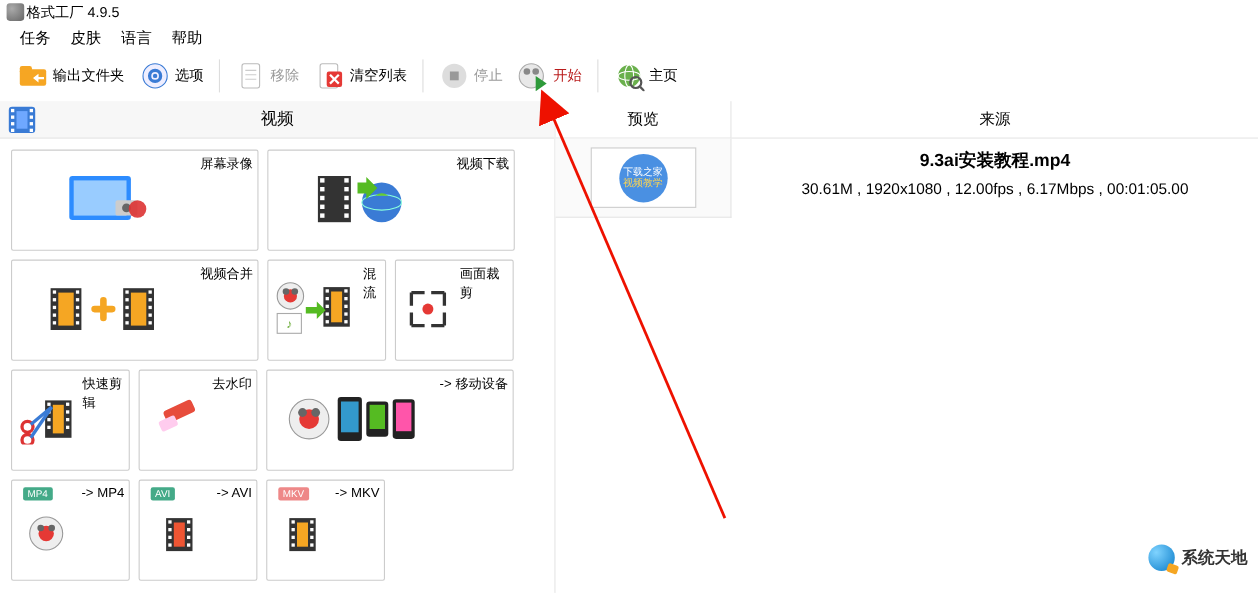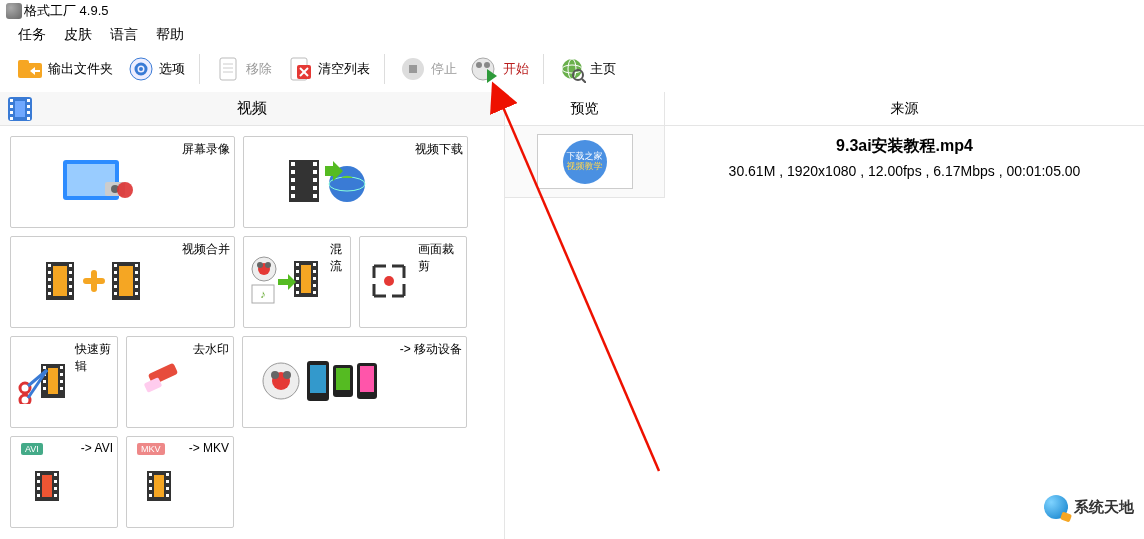--- a/index.html
+++ b/index.html
@@ -318,20 +318,32 @@
                 <rect x="49" y="10" width="16" height="28" fill="#39c"></rect>
                 <rect x="72" y="10" width="20" height="32" rx="3" fill="#222"></rect>
                 <rect x="75" y="13" width="14" height="22" fill="#5b2"></rect>
                 <rect x="96" y="8" width="20" height="36" rx="3" fill="#222"></rect>
                 <rect x="99" y="11" width="14" height="26" fill="#f5a"></rect>
               </svg>
           </div>
           <div class="cap">-&gt; 移动设备</div>
         </div>
 
+        <div class="tile">
+          <span class="fmt-label" style="background:#4a8">MP4</span>
+          <div class="art">
+            <svg width="50" height="44">
+                <circle cx="25" cy="26" r="15" fill="#eee" stroke="#999"></circle>
+                <circle cx="25" cy="26" r="7" fill="#e53935"></circle>
+                <circle cx="20" cy="21" r="3" fill="#666"></circle>
+                <circle cx="30" cy="21" r="3" fill="#666"></circle>
+              </svg>
+          </div>
+          <div class="cap">-&gt; MP4</div>
+        </div>
 
         <div class="tile">
           <span class="fmt-label" style="background:#4a8">AVI</span>
           <div class="art">
             <svg width="50" height="44">
                 <rect x="14" y="12" width="24" height="30" fill="#333"></rect>
                 <g fill="#fff">
                   <rect x="16" y="14" width="3" height="3"></rect>
                   <rect x="16" y="21" width="3" height="3"></rect>
                   <rect x="16" y="28" width="3" height="3"></rect>

